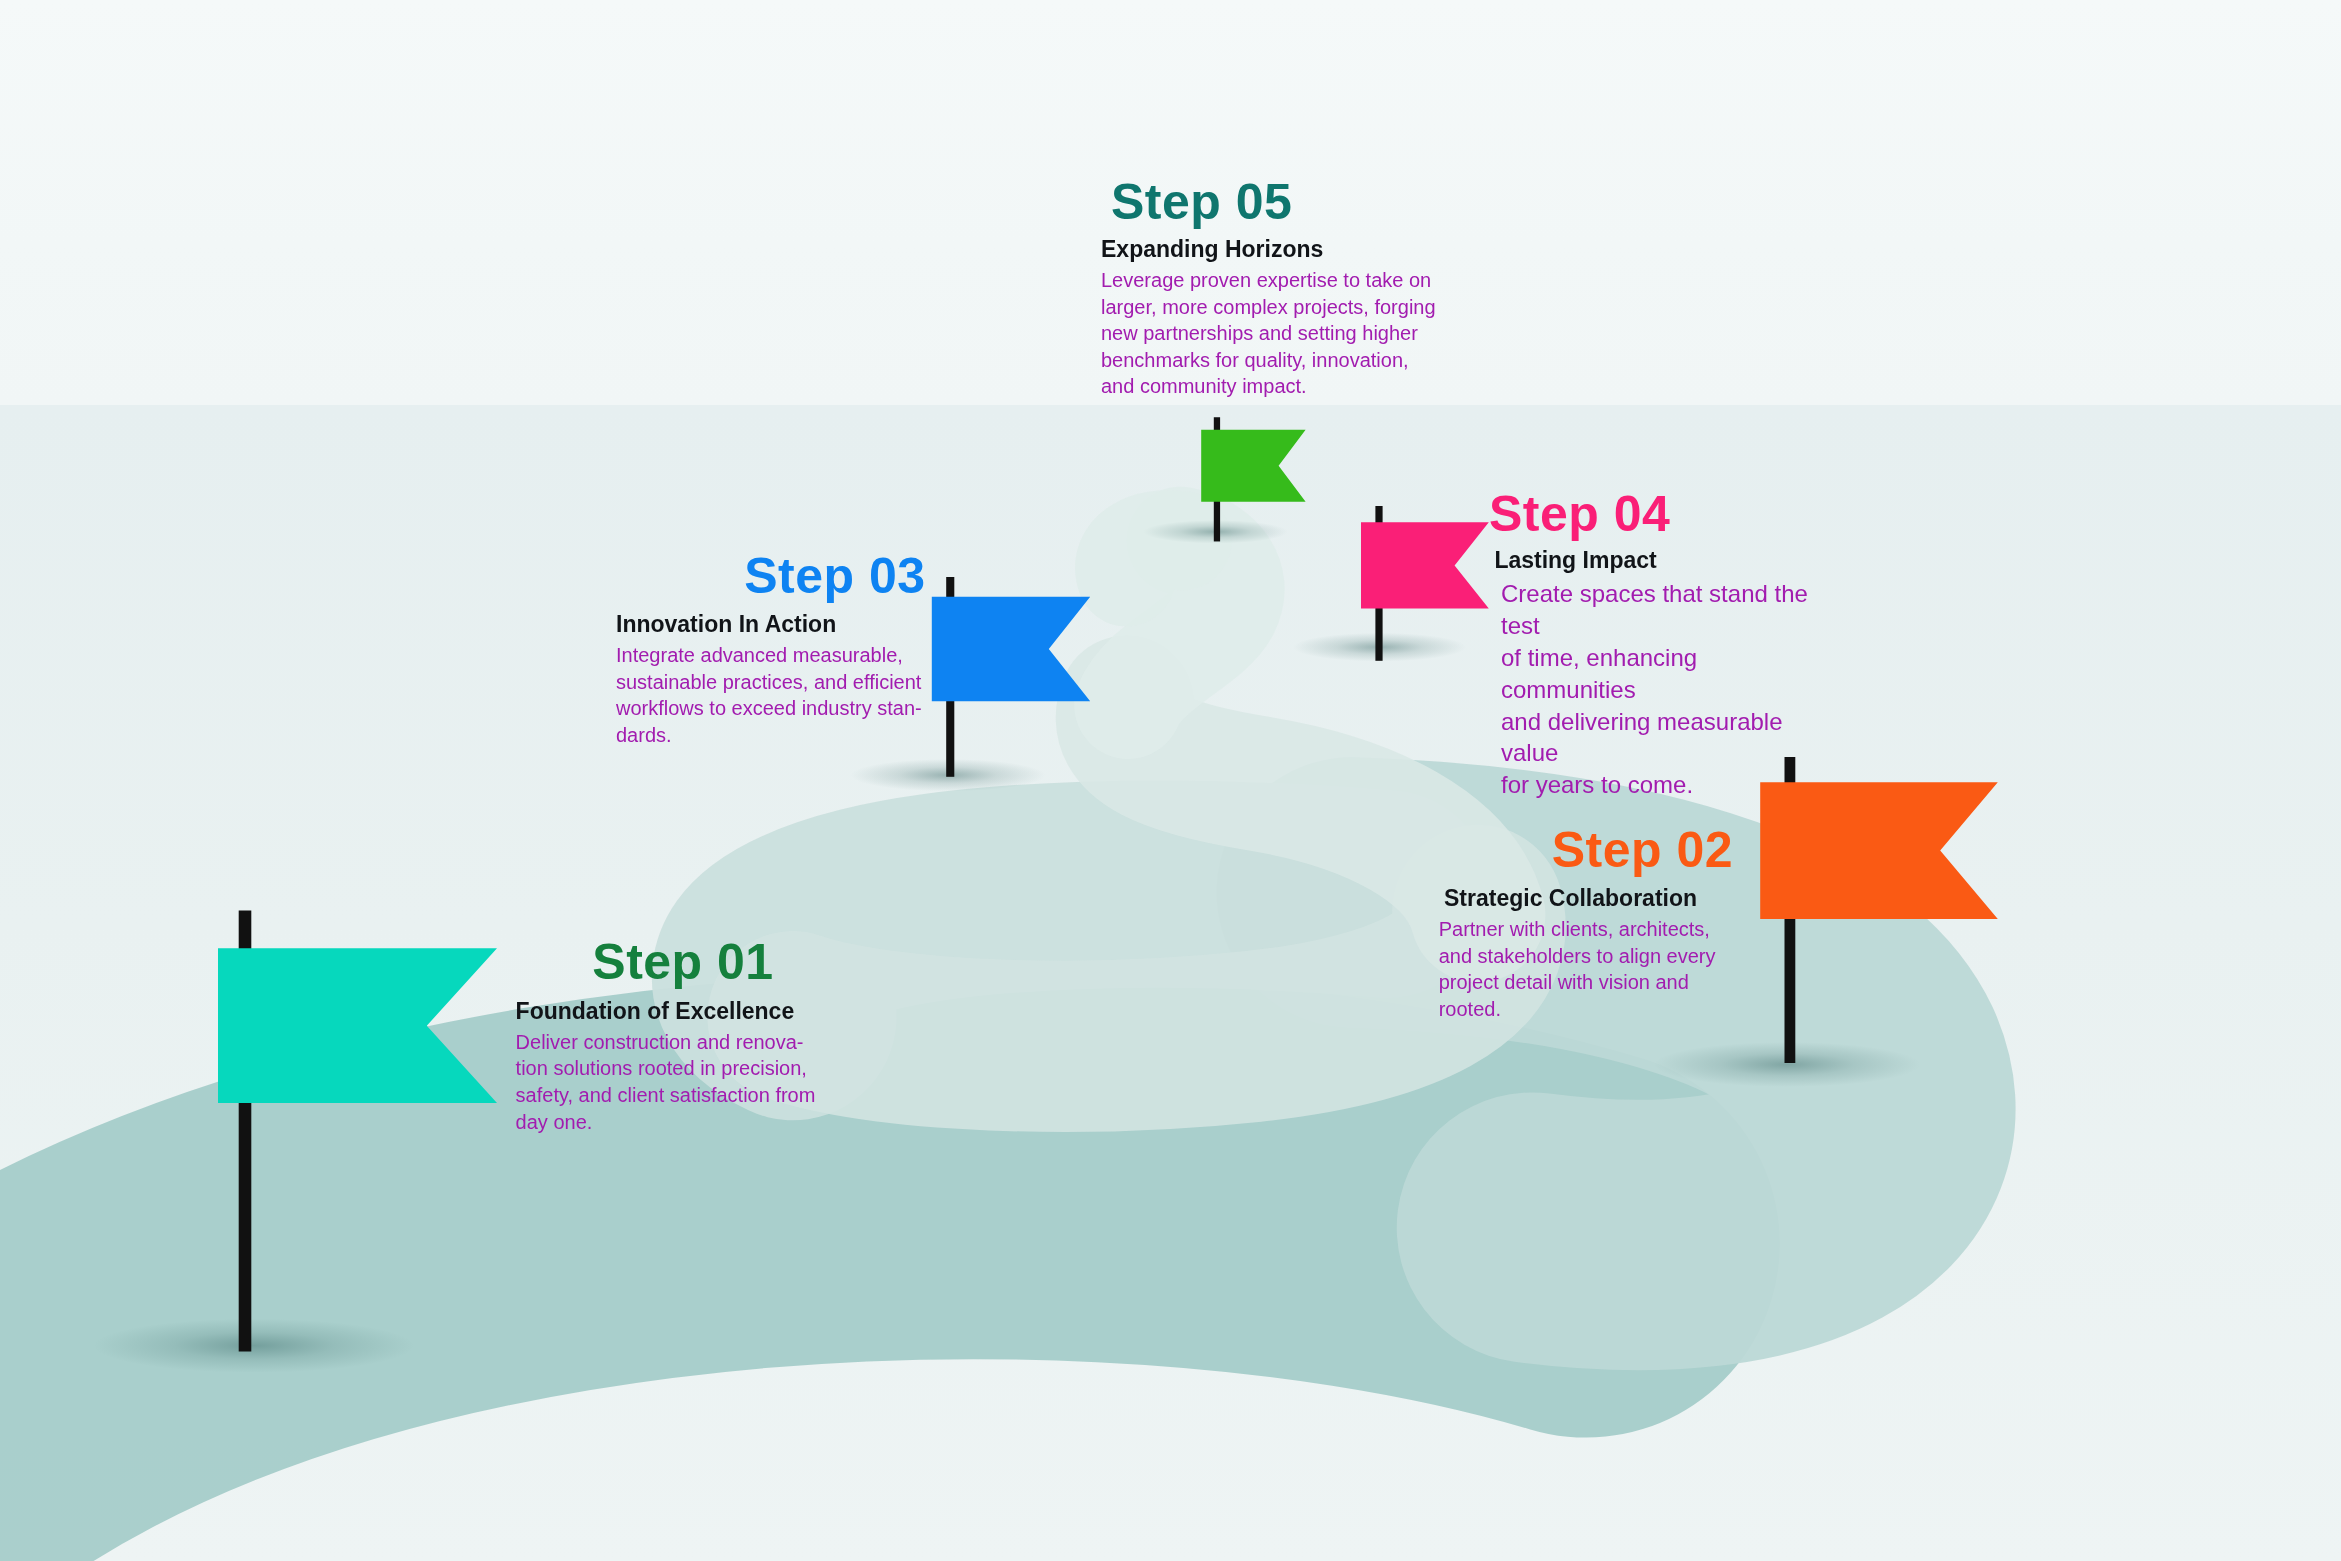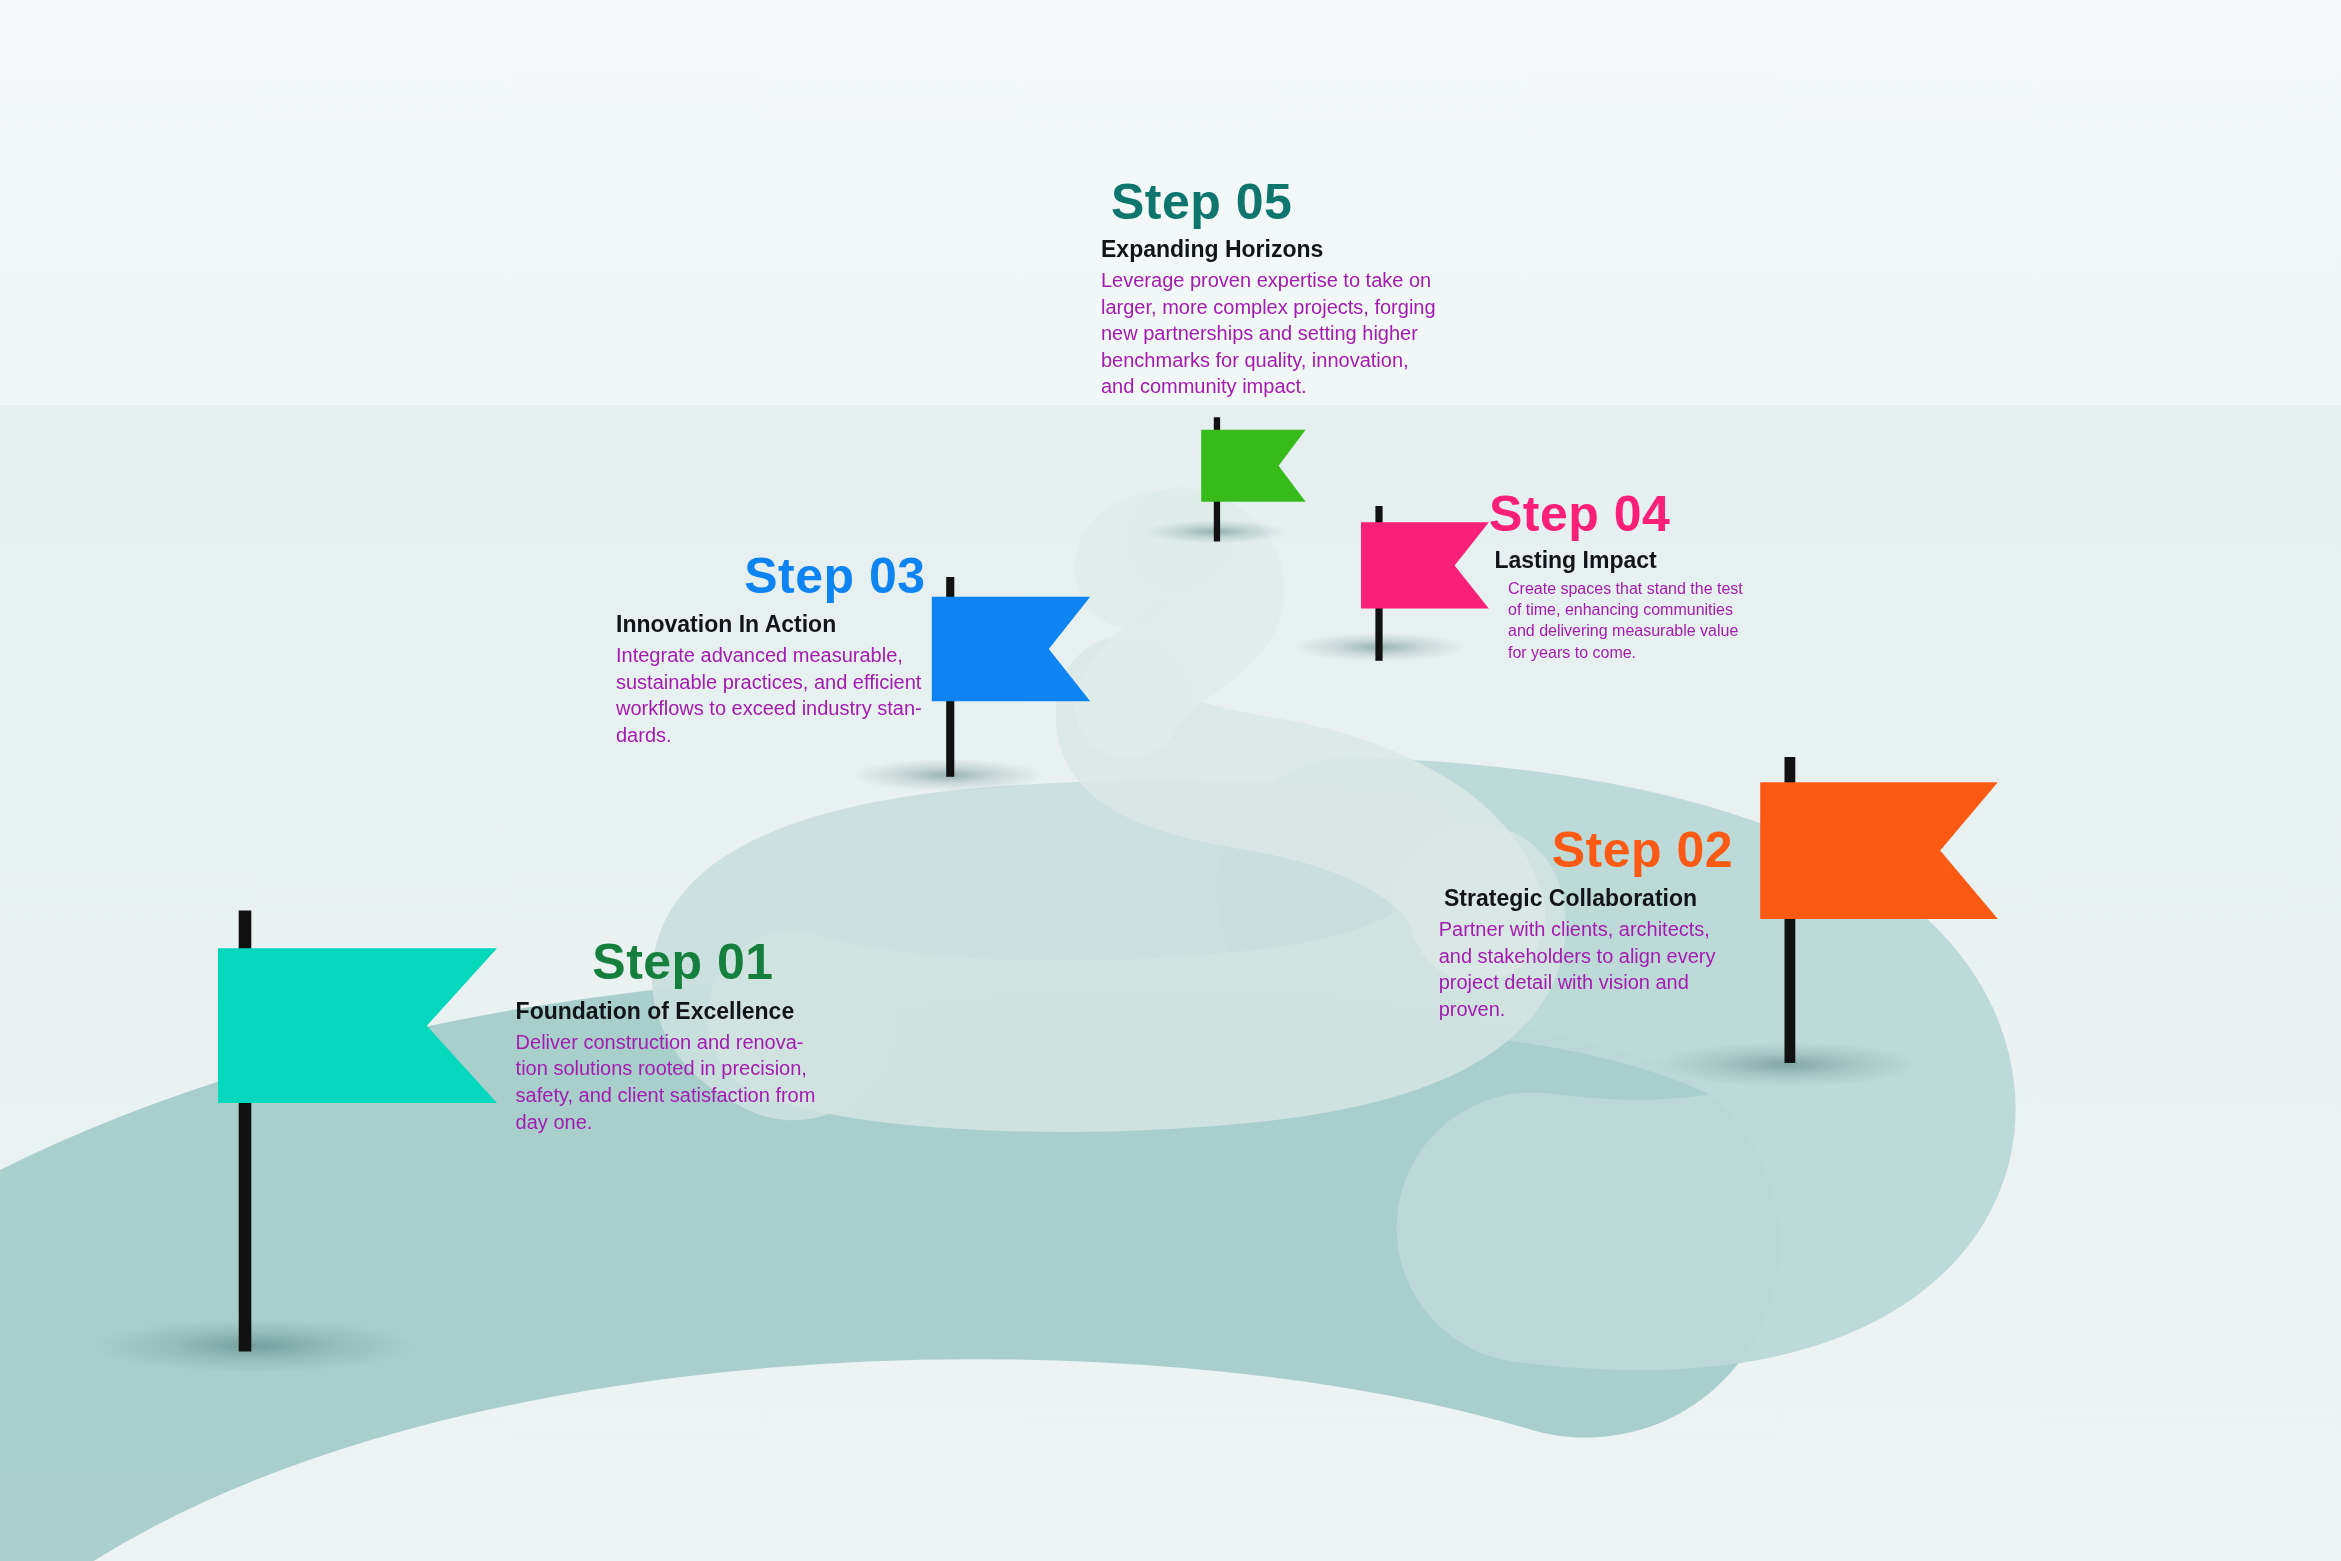--- a/index.html
+++ b/index.html
@@ -56,21 +56,21 @@
 
   
   #step05-block{ left:1101px; top:177px; width:360px; }
   #step05-block .step-title{ font-size:50px; color:#36bb1b; margin-left:10px; }
   #step05-block .step-sub{ font-size:23px; margin-top:9px; }
   #step05-block .step-body{ font-size:20px; width:346px; }
 
   #step04-block{ left:1489px; top:489px; width:315px; }
   #step04-block .step-title{ font-size:50px; color:#fa1f77; }
   #step04-block .step-sub{ font-size:23px; margin-left:5.4px; }
-  #step04-block .step-body{ font-size:16px; width:308px; margin-left:19px; }
+  #step04-block .step-body{ font-size:24px; width:308px; margin-left:12px; }
 
   #step03-block{ left:616px; top:551px; width:315px; }
   #step03-block .step-title{ font-size:50px; color:#0e83f2; text-align:right; margin-right:5.4px; }
   #step03-block .step-sub{ font-size:23px; margin-top:10px; }
   #step03-block .step-body{ font-size:20px; width:312px; }
 
   #step02-block{ left:1436px; top:825px; width:306px; }
   #step02-block .step-title{ font-size:50px; color:#fa5a14; text-align:right; margin-right:9px; }
   #step02-block .step-sub{ font-size:23px; margin-top:10px; margin-left:8px; }
   #step02-block .step-body{ font-size:20px; width:303px; margin-left:2.7px; }
@@ -309,21 +309,21 @@
       </div>
   </div>
 
   <div class="step-block" id="step02-block">
     <div class="step-title" style="color: rgb(250, 90, 20);">Step 02</div>
     <div class="step-sub">Strategic Collaboration</div>
     <div class="step-body">
         <div>Partner with clients, architects,</div>
         <div>and stakeholders to align every</div>
         <div>project detail with vision and</div>
-        <div>proven.</div>
+        <div>rooted.</div>
       </div>
   </div>
 
   <div class="step-block" id="step01-block">
     <div class="step-title" style="color: #15803d;">Step 01</div>
     <div class="step-sub">Foundation of Excellence</div>
     <div class="step-body">
         <div>Deliver construction and renova-</div>
         <div>tion solutions rooted in precision,</div>
         <div>safety, and client satisfaction from</div>

